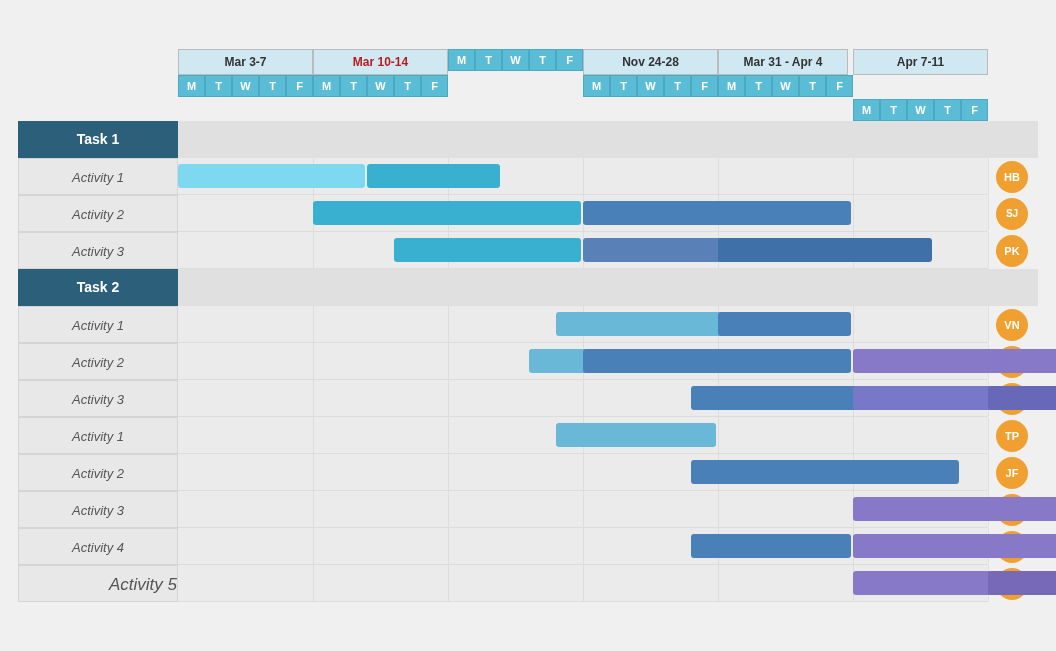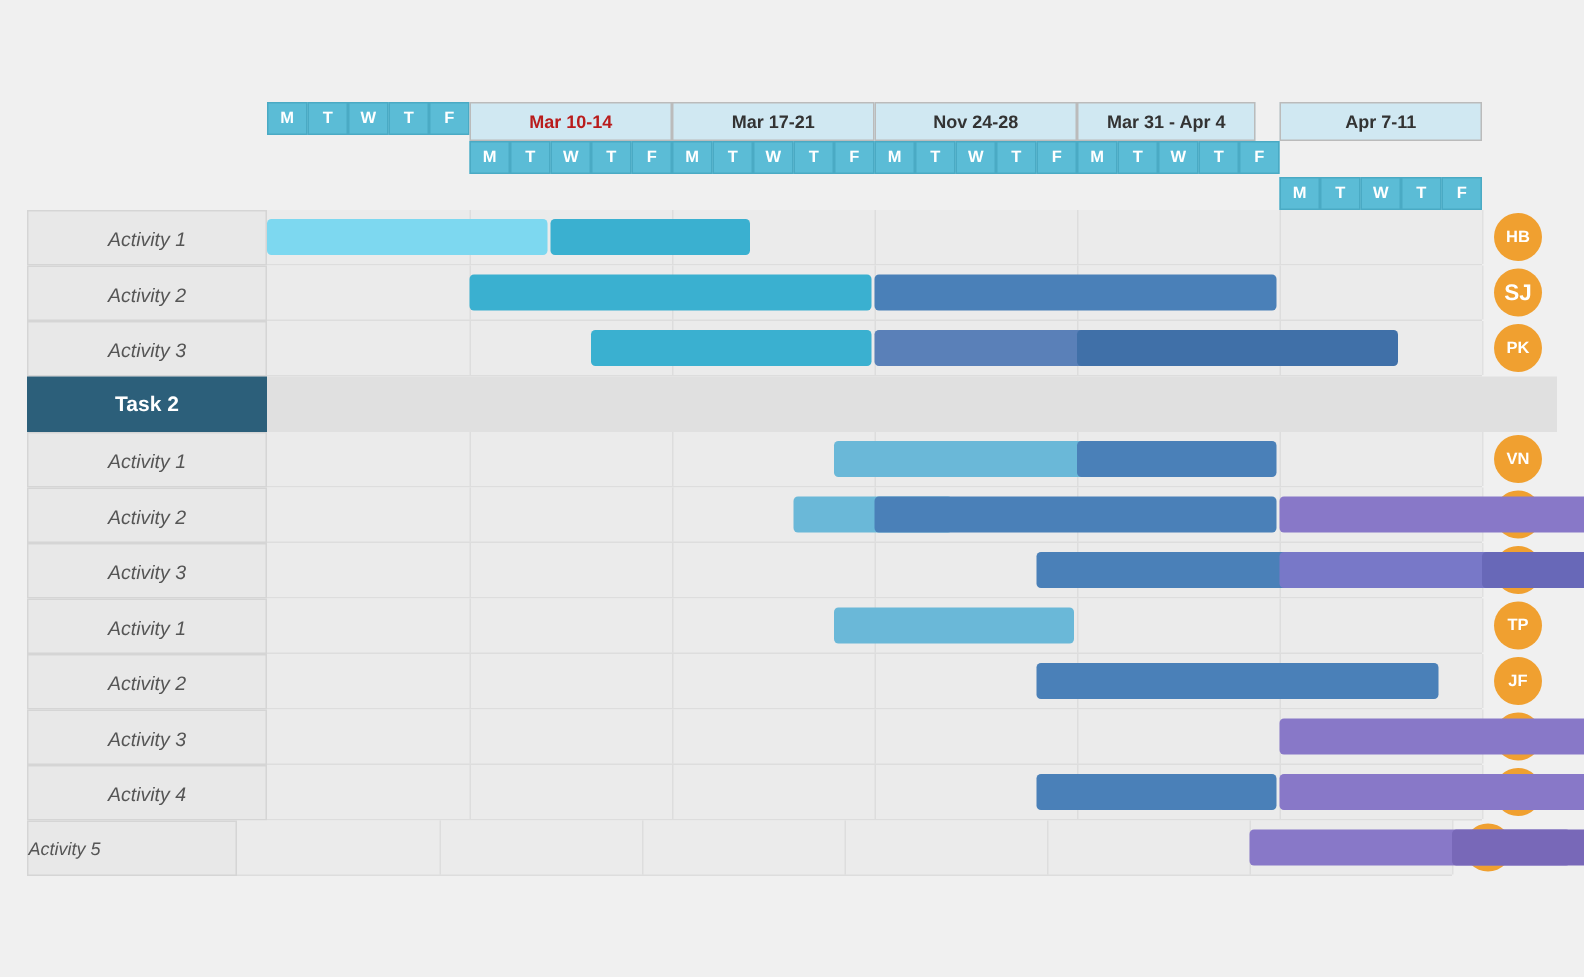--- a/index.html
+++ b/index.html
@@ -19,80 +19,85 @@
     }
     
   </style>
 </head>
 <body>
 
 <div class="gantt-wrapper">
   <div id="gantt-root">
       <div style="display: flex; margin-left: 160px; margin-bottom: 0px;">
         <div style="display: flex; flex-direction: column; align-items: stretch;">
+          <div style="background: rgb(208, 232, 242); text-align: center; font-size: 12px; font-weight: bold; color: rgb(51, 51, 51); border: 1px solid rgb(187, 187, 187); padding: 5px 0px; width: 135px;">Mar 3-7</div>
           <div style="display: flex;">
             <div style="background: rgb(91, 188, 214); color: white; font-size: 11px; font-weight: bold; text-align: center; width: 27px; padding: 4px 0px; border: 1px solid rgb(74, 170, 196);">M</div>
             <div style="background: rgb(91, 188, 214); color: white; font-size: 11px; font-weight: bold; text-align: center; width: 27px; padding: 4px 0px; border: 1px solid rgb(74, 170, 196);">T</div>
             <div style="background: rgb(91, 188, 214); color: white; font-size: 11px; font-weight: bold; text-align: center; width: 27px; padding: 4px 0px; border: 1px solid rgb(74, 170, 196);">W</div>
             <div style="background: rgb(91, 188, 214); color: white; font-size: 11px; font-weight: bold; text-align: center; width: 27px; padding: 4px 0px; border: 1px solid rgb(74, 170, 196);">T</div>
             <div style="background: rgb(91, 188, 214); color: white; font-size: 11px; font-weight: bold; text-align: center; width: 27px; padding: 4px 0px; border: 1px solid rgb(74, 170, 196);">F</div>
           </div>
         </div>
         <div style="display: flex; flex-direction: column; align-items: stretch;">
           <div style="background: rgb(208, 232, 242); text-align: center; font-size: 12px; font-weight: bold; color: #b91c1c; border: 1px solid rgb(187, 187, 187); padding: 5px 0px; width: 135px;">Mar 10-14</div>
           <div style="display: flex;">
             <div style="background: rgb(91, 188, 214); color: white; font-size: 11px; font-weight: bold; text-align: center; width: 27px; padding: 4px 0px; border: 1px solid rgb(74, 170, 196);">M</div>
             <div style="background: rgb(91, 188, 214); color: white; font-size: 11px; font-weight: bold; text-align: center; width: 27px; padding: 4px 0px; border: 1px solid rgb(74, 170, 196);">T</div>
             <div style="background: rgb(91, 188, 214); color: white; font-size: 11px; font-weight: bold; text-align: center; width: 27px; padding: 4px 0px; border: 1px solid rgb(74, 170, 196);">W</div>
             <div style="background: rgb(91, 188, 214); color: white; font-size: 11px; font-weight: bold; text-align: center; width: 27px; padding: 4px 0px; border: 1px solid rgb(74, 170, 196);">T</div>
             <div style="background: rgb(91, 188, 214); color: white; font-size: 11px; font-weight: bold; text-align: center; width: 27px; padding: 4px 0px; border: 1px solid rgb(74, 170, 196);">F</div>
           </div>
         </div>
         <div style="display: flex; flex-direction: column; align-items: stretch;">
-          <div style="background: rgb(208, 232, 242); text-align: center; font-size: 12px; font-weight: bold; color: rgb(51, 51, 51); border: 1px solid rgb(187, 187, 187); padding: 5px 0px; width: 135px;">Mar 17-21</div>
           <div style="display: flex;">
             <div style="background: rgb(91, 188, 214); color: white; font-size: 11px; font-weight: bold; text-align: center; width: 27px; padding: 4px 0px; border: 1px solid rgb(74, 170, 196);">M</div>
             <div style="background: rgb(91, 188, 214); color: white; font-size: 11px; font-weight: bold; text-align: center; width: 27px; padding: 4px 0px; border: 1px solid rgb(74, 170, 196);">T</div>
             <div style="background: rgb(91, 188, 214); color: white; font-size: 11px; font-weight: bold; text-align: center; width: 27px; padding: 4px 0px; border: 1px solid rgb(74, 170, 196);">W</div>
             <div style="background: rgb(91, 188, 214); color: white; font-size: 11px; font-weight: bold; text-align: center; width: 27px; padding: 4px 0px; border: 1px solid rgb(74, 170, 196);">T</div>
             <div style="background: rgb(91, 188, 214); color: white; font-size: 11px; font-weight: bold; text-align: center; width: 27px; padding: 4px 0px; border: 1px solid rgb(74, 170, 196);">F</div>
           </div>
         </div>
         <div style="display: flex; flex-direction: column; align-items: stretch;">
           <div style="background: rgb(208, 232, 242); text-align: center; font-size: 12px; font-weight: bold; color: rgb(51, 51, 51); border: 1px solid rgb(187, 187, 187); padding: 5px 0px; width: 135px;">Nov 24-28</div>
           <div style="display: flex;">
             <div style="background: rgb(91, 188, 214); color: white; font-size: 11px; font-weight: bold; text-align: center; width: 27px; padding: 4px 0px; border: 1px solid rgb(74, 170, 196);">M</div>
             <div style="background: rgb(91, 188, 214); color: white; font-size: 11px; font-weight: bold; text-align: center; width: 27px; padding: 4px 0px; border: 1px solid rgb(74, 170, 196);">T</div>
             <div style="background: rgb(91, 188, 214); color: white; font-size: 11px; font-weight: bold; text-align: center; width: 27px; padding: 4px 0px; border: 1px solid rgb(74, 170, 196);">W</div>
             <div style="background: rgb(91, 188, 214); color: white; font-size: 11px; font-weight: bold; text-align: center; width: 27px; padding: 4px 0px; border: 1px solid rgb(74, 170, 196);">T</div>
             <div style="background: rgb(91, 188, 214); color: white; font-size: 11px; font-weight: bold; text-align: center; width: 27px; padding: 4px 0px; border: 1px solid rgb(74, 170, 196);">F</div>
           </div>
         </div>
         <div style="display: flex; flex-direction: column; align-items: stretch;">
-          <div style="background: rgb(208, 232, 242); text-align: center; font-size: 12px; font-weight: bold; color: rgb(51, 51, 51); border: 1px solid rgb(187, 187, 187); padding: 5px 0px; width: 119px;">Mar 31 - Apr 4</div>
+          <div style="background: rgb(208, 232, 242); text-align: center; font-size: 12px; font-weight: bold; color: rgb(51, 51, 51); border: 1px solid rgb(187, 187, 187); padding: 5px 0px; width: 130px;">Mar 31 - Apr 4</div>
           <div style="display: flex;">
             <div style="background: rgb(91, 188, 214); color: white; font-size: 11px; font-weight: bold; text-align: center; width: 27px; padding: 4px 0px; border: 1px solid rgb(74, 170, 196);">M</div>
             <div style="background: rgb(91, 188, 214); color: white; font-size: 11px; font-weight: bold; text-align: center; width: 27px; padding: 4px 0px; border: 1px solid rgb(74, 170, 196);">T</div>
             <div style="background: rgb(91, 188, 214); color: white; font-size: 11px; font-weight: bold; text-align: center; width: 27px; padding: 4px 0px; border: 1px solid rgb(74, 170, 196);">W</div>
             <div style="background: rgb(91, 188, 214); color: white; font-size: 11px; font-weight: bold; text-align: center; width: 27px; padding: 4px 0px; border: 1px solid rgb(74, 170, 196);">T</div>
             <div style="background: rgb(91, 188, 214); color: white; font-size: 11px; font-weight: bold; text-align: center; width: 27px; padding: 4px 0px; border: 1px solid rgb(74, 170, 196);">F</div>
           </div>
         </div>
         <div style="display: flex; flex-direction: column; align-items: stretch; gap: 24px;">
           <div style="background: rgb(208, 232, 242); text-align: center; font-size: 12px; font-weight: bold; color: rgb(51, 51, 51); border: 1px solid rgb(187, 187, 187); padding: 5px 0px; width: 135px;">Apr 7-11</div>
           <div style="display: flex;">
             <div style="background: rgb(91, 188, 214); color: white; font-size: 11px; font-weight: bold; text-align: center; width: 27px; padding: 4px 0px; border: 1px solid rgb(74, 170, 196);">M</div>
             <div style="background: rgb(91, 188, 214); color: white; font-size: 11px; font-weight: bold; text-align: center; width: 27px; padding: 4px 0px; border: 1px solid rgb(74, 170, 196);">T</div>
             <div style="background: rgb(91, 188, 214); color: white; font-size: 11px; font-weight: bold; text-align: center; width: 27px; padding: 4px 0px; border: 1px solid rgb(74, 170, 196);">W</div>
             <div style="background: rgb(91, 188, 214); color: white; font-size: 11px; font-weight: bold; text-align: center; width: 27px; padding: 4px 0px; border: 1px solid rgb(74, 170, 196);">T</div>
             <div style="background: rgb(91, 188, 214); color: white; font-size: 11px; font-weight: bold; text-align: center; width: 27px; padding: 4px 0px; border: 1px solid rgb(74, 170, 196);">F</div>
           </div>
         </div>
       </div>
       <div style="display: flex; align-items: center;">
+        <div style="width: 160px; flex-shrink: 0; background: rgb(44, 95, 122); color: white; font-size: 14px; font-weight: bold; text-align: center; height: 37px; line-height: 37px;">Task 1</div>
+        <div style="width: 810px; height: 37px; background: rgb(224, 224, 224);"></div>
+        <div style="width: 50px; height: 37px; background: rgb(224, 224, 224); flex-shrink: 0;"></div>
+      </div>
+      <div style="display: flex; align-items: center;">
         <div style="width: 160px; flex-shrink: 0; background: rgb(232, 232, 232); color: rgb(85, 85, 85); font-size: 13px; font-style: italic; text-align: center; height: 37px; line-height: 37px; border: 1px solid rgb(213, 213, 213);">Activity 1</div>
         <div style="width: 810px; height: 37px; background: rgb(235, 235, 235); position: relative; border-bottom: 1px solid rgb(221, 221, 221);">
           <div style="position: absolute; left: 135px; top: 0px; width: 1px; height: 100%; background: rgb(208, 208, 208); opacity: 0.5;"></div>
           <div style="position: absolute; left: 270px; top: 0px; width: 1px; height: 100%; background: rgb(208, 208, 208); opacity: 0.5;"></div>
           <div style="position: absolute; left: 405px; top: 0px; width: 1px; height: 100%; background: rgb(208, 208, 208); opacity: 0.5;"></div>
           <div style="position: absolute; left: 540px; top: 0px; width: 1px; height: 100%; background: rgb(208, 208, 208); opacity: 0.5;"></div>
           <div style="position: absolute; left: 675px; top: 0px; width: 1px; height: 100%; background: rgb(208, 208, 208); opacity: 0.5;"></div>
           <div style="position: absolute; left: 810px; top: 0px; width: 1px; height: 100%; background: rgb(208, 208, 208); opacity: 0.5;"></div>
           <div style="position: absolute; left: 0px; width: 187px; height: 24px; top: 6px; border-radius: 3px; background: rgb(125, 216, 240);"></div>
           <div style="position: absolute; left: 189px; width: 133px; height: 24px; top: 6px; border-radius: 3px; background: rgb(58, 176, 208);"></div>
@@ -104,21 +109,21 @@
         <div style="width: 810px; height: 37px; background: rgb(235, 235, 235); position: relative; border-bottom: 1px solid rgb(221, 221, 221);">
           <div style="position: absolute; left: 135px; top: 0px; width: 1px; height: 100%; background: rgb(208, 208, 208); opacity: 0.5;"></div>
           <div style="position: absolute; left: 270px; top: 0px; width: 1px; height: 100%; background: rgb(208, 208, 208); opacity: 0.5;"></div>
           <div style="position: absolute; left: 405px; top: 0px; width: 1px; height: 100%; background: rgb(208, 208, 208); opacity: 0.5;"></div>
           <div style="position: absolute; left: 540px; top: 0px; width: 1px; height: 100%; background: rgb(208, 208, 208); opacity: 0.5;"></div>
           <div style="position: absolute; left: 675px; top: 0px; width: 1px; height: 100%; background: rgb(208, 208, 208); opacity: 0.5;"></div>
           <div style="position: absolute; left: 810px; top: 0px; width: 1px; height: 100%; background: rgb(208, 208, 208); opacity: 0.5;"></div>
           <div style="position: absolute; left: 135px; width: 268px; height: 24px; top: 6px; border-radius: 3px; background: rgb(58, 176, 208);"></div>
           <div style="position: absolute; left: 405px; width: 268px; height: 24px; top: 6px; border-radius: 3px; background: rgb(74, 128, 184);"></div>
         </div>
-        <div style="width: 32px; height: 32px; border-radius: 50%; display: flex; align-items: center; justify-content: center; color: white; font-size: 15px; font-weight: bold; margin-left: 8px; flex-shrink: 0; background: rgb(240, 160, 48);">SJ</div>
+        <div style="width: 32px; height: 32px; border-radius: 50%; display: flex; align-items: center; justify-content: center; color: white; font-size: 10px; font-weight: bold; margin-left: 8px; flex-shrink: 0; background: rgb(240, 160, 48);">SJ</div>
       </div>
       <div style="display: flex; align-items: center;">
         <div style="width: 160px; flex-shrink: 0; background: rgb(232, 232, 232); color: rgb(85, 85, 85); font-size: 13px; font-style: italic; text-align: center; height: 37px; line-height: 37px; border: 1px solid rgb(213, 213, 213);">Activity 3</div>
         <div style="width: 810px; height: 37px; background: rgb(235, 235, 235); position: relative; border-bottom: 1px solid rgb(221, 221, 221);">
           <div style="position: absolute; left: 135px; top: 0px; width: 1px; height: 100%; background: rgb(208, 208, 208); opacity: 0.5;"></div>
           <div style="position: absolute; left: 270px; top: 0px; width: 1px; height: 100%; background: rgb(208, 208, 208); opacity: 0.5;"></div>
           <div style="position: absolute; left: 405px; top: 0px; width: 1px; height: 100%; background: rgb(208, 208, 208); opacity: 0.5;"></div>
           <div style="position: absolute; left: 540px; top: 0px; width: 1px; height: 100%; background: rgb(208, 208, 208); opacity: 0.5;"></div>
           <div style="position: absolute; left: 675px; top: 0px; width: 1px; height: 100%; background: rgb(208, 208, 208); opacity: 0.5;"></div>
           <div style="position: absolute; left: 810px; top: 0px; width: 1px; height: 100%; background: rgb(208, 208, 208); opacity: 0.5;"></div>
@@ -224,21 +229,21 @@
           <div style="position: absolute; left: 405px; top: 0px; width: 1px; height: 100%; background: rgb(208, 208, 208); opacity: 0.5;"></div>
           <div style="position: absolute; left: 540px; top: 0px; width: 1px; height: 100%; background: rgb(208, 208, 208); opacity: 0.5;"></div>
           <div style="position: absolute; left: 675px; top: 0px; width: 1px; height: 100%; background: rgb(208, 208, 208); opacity: 0.5;"></div>
           <div style="position: absolute; left: 810px; top: 0px; width: 1px; height: 100%; background: rgb(208, 208, 208); opacity: 0.5;"></div>
           <div style="position: absolute; left: 513px; width: 160px; height: 24px; top: 6px; border-radius: 3px; background: rgb(74, 128, 184);"></div>
           <div style="position: absolute; left: 675px; width: 214px; height: 24px; top: 6px; border-radius: 3px; background: rgb(136, 120, 200);"></div>
         </div>
         <div style="width: 32px; height: 32px; border-radius: 50%; display: flex; align-items: center; justify-content: center; color: white; font-size: 11px; font-weight: bold; margin-left: 8px; flex-shrink: 0; background: rgb(240, 160, 48);">TP</div>
       </div>
       <div style="display: flex; align-items: center;">
-        <div style="width: 140px; flex-shrink: 0; background: rgb(232, 232, 232); color: rgb(85, 85, 85); font-size: 12px; font-style: italic; text-align: left; height: 37px; line-height: 37px; border: 1px solid rgb(213, 213, 213);">Activity 5</div>
+        <div style="width: 160px; flex-shrink: 0; background: rgb(232, 232, 232); color: rgb(85, 85, 85); font-size: 17px; font-style: italic; text-align: right; height: 37px; line-height: 37px; border: 1px solid rgb(213, 213, 213);">Activity 5</div>
         <div style="width: 810px; height: 37px; background: rgb(235, 235, 235); position: relative; border-bottom: 1px solid rgb(221, 221, 221);">
           <div style="position: absolute; left: 135px; top: 0px; width: 1px; height: 100%; background: rgb(208, 208, 208); opacity: 0.5;"></div>
           <div style="position: absolute; left: 270px; top: 0px; width: 1px; height: 100%; background: rgb(208, 208, 208); opacity: 0.5;"></div>
           <div style="position: absolute; left: 405px; top: 0px; width: 1px; height: 100%; background: rgb(208, 208, 208); opacity: 0.5;"></div>
           <div style="position: absolute; left: 540px; top: 0px; width: 1px; height: 100%; background: rgb(208, 208, 208); opacity: 0.5;"></div>
           <div style="position: absolute; left: 675px; top: 0px; width: 1px; height: 100%; background: rgb(208, 208, 208); opacity: 0.5;"></div>
           <div style="position: absolute; left: 810px; top: 0px; width: 1px; height: 100%; background: rgb(208, 208, 208); opacity: 0.5;"></div>
           <div style="position: absolute; left: 675px; width: 214px; height: 24px; top: 6px; border-radius: 3px; background: rgb(136, 120, 200);"></div>
           <div style="position: absolute; left: 810px; width: 187px; height: 24px; top: 6px; border-radius: 3px; background: rgb(120, 104, 184);"></div>
         </div>

